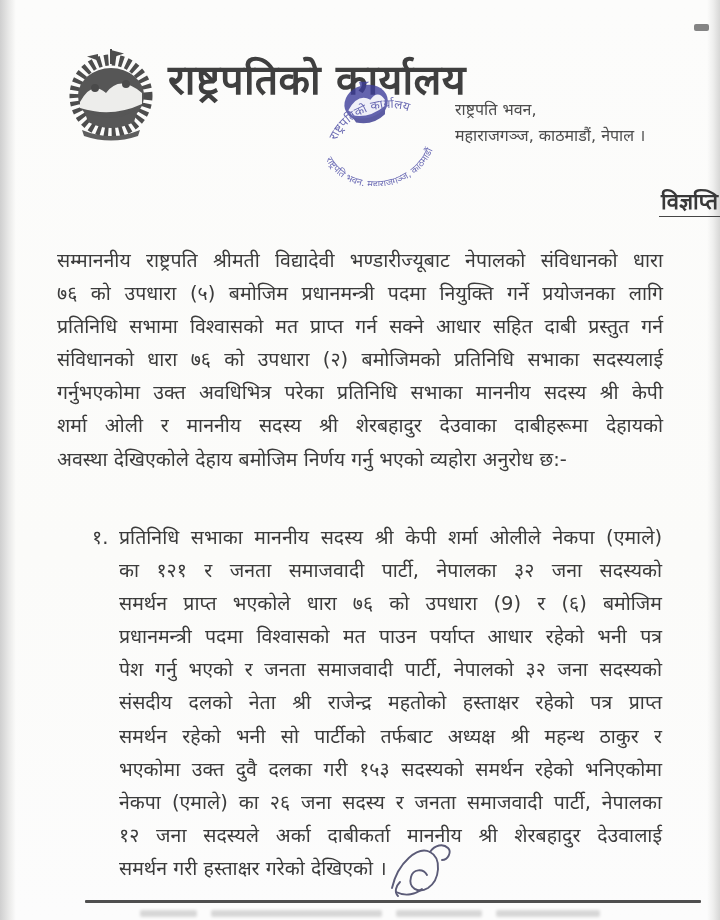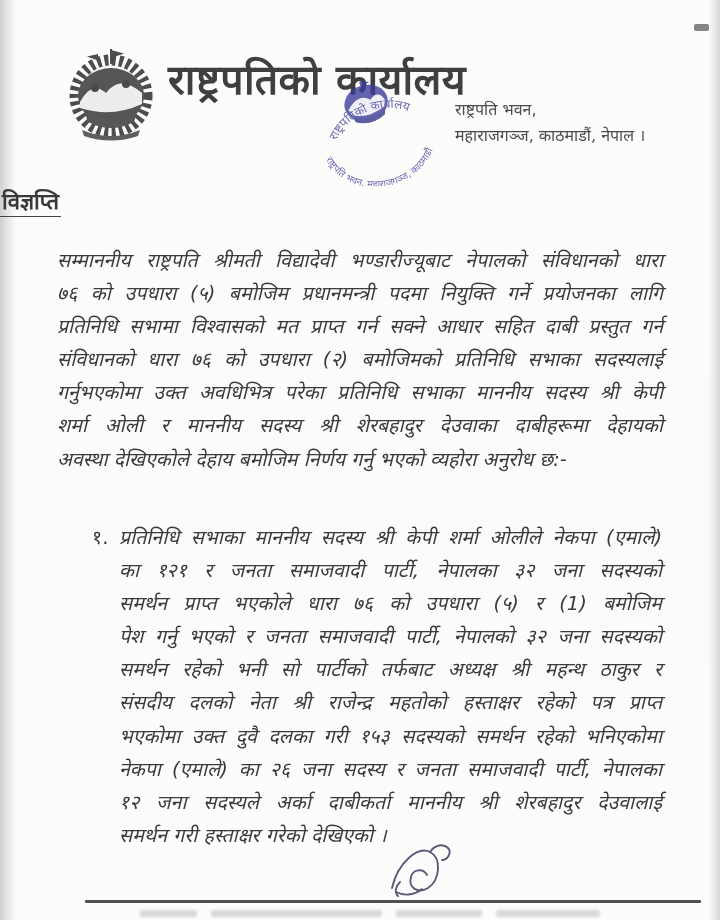--- a/index.html
+++ b/index.html
@@ -14,31 +14,31 @@
     background:linear-gradient(270deg,#d7d7d6 0%,#efefee 55%,rgba(255,255,255,0) 100%);}
   .corner-dash{position:absolute;left:694px;top:24px;width:15px;height:7px;
     background:#6e6e6e;border-radius:2px;opacity:.85;}
 
   .emblem{position:absolute;left:58px;top:46px;width:106px;height:104px;}
   .org-name{position:absolute;left:168px;top:50px;white-space:nowrap;
     font-size:41px;font-weight:600;color:#3f3f3f;letter-spacing:.5px;}
   .seal{position:absolute;left:298px;top:68px;width:150px;height:118px;opacity:.9;}
   .address{position:absolute;left:455px;top:97px;font-size:16px;line-height:26px;color:#4c4c4c;}
 
-  .doc-heading{position:absolute;left:0;top:185px;width:720px;text-align:left;
+  .doc-heading{position:absolute;left:0;top:185px;width:720px;text-align:right;
     font-size:22px;font-weight:600;color:#393939;}
   .doc-heading span{border-bottom:1.6px solid #454545;padding:0 2px 2px 2px;}
 
   .para{position:absolute;left:57px;top:244px;width:606px;
     font-size:19.5px;line-height:33.1px;color:#3b3b3b;}
   .list-block{position:absolute;left:92px;top:521px;width:570px;
     font-size:19.5px;line-height:33.1px;color:#3b3b3b;}
   .list-number{position:absolute;left:0;top:0;width:24px;}
   .list-lines{margin-left:27px;}
-  .jline{text-align:justify;text-align-last:justify;height:33.1px;overflow:visible;font-style:italic;}
+  .jline{text-align:justify;text-align-last:justify;height:33.1px;overflow:visible;}
   .jline.last{text-align:center;text-align-last:left;}
 
   .signature{position:absolute;left:386px;top:838px;width:74px;height:64px;}
   .bottom-rule{position:absolute;left:85px;top:900px;width:616px;height:3px;
     background:#4f4f4f;border-radius:1px;}
   .footer-ghost{position:absolute;left:140px;top:910px;width:460px;height:10px;
     display:flex;gap:14px;filter:blur(1.6px);opacity:.32;}
   .footer-ghost i{display:block;height:7px;background:#8a8a8a;border-radius:2px;}
   .footer-ghost i:nth-child(1){width:60px}.footer-ghost i:nth-child(2){width:180px}
   .footer-ghost i:nth-child(3){width:90px}.footer-ghost i:nth-child(4){width:110px}
@@ -105,24 +105,25 @@
     <div class="jline">गर्नुभएकोमा उक्त अवधिभित्र परेका प्रतिनिधि सभाका माननीय सदस्य श्री केपी</div>
     <div class="jline">शर्मा ओली र माननीय सदस्य श्री शेरबहादुर देउवाका दाबीहरूमा देहायको</div>
     <div class="jline last">अवस्था देखिएकोले देहाय बमोजिम निर्णय गर्नु भएको व्यहोरा अनुरोध छ:-</div>
   </div>
 
   <div class="list-block">
     <div class="list-number">१.</div>
     <div class="list-lines">
       <div class="jline">प्रतिनिधि सभाका माननीय सदस्य श्री केपी शर्मा ओलीले नेकपा (एमाले)</div>
       <div class="jline">का १२१ र जनता समाजवादी पार्टी, नेपालका ३२ जना सदस्यको</div>
-      <div class="jline">समर्थन प्राप्त भएकोले धारा ७६ को उपधारा (५) र (1) बमोजिम</div>
+      <div class="jline">समर्थन प्राप्त भएकोले धारा ७६ को उपधारा (9) र (६) बमोजिम</div>
+      <div class="jline">प्रधानमन्त्री पदमा विश्वासको मत पाउन पर्याप्त आधार रहेको भनी पत्र</div>
       <div class="jline">पेश गर्नु भएको र जनता समाजवादी पार्टी, नेपालको ३२ जना सदस्यको</div>
+      <div class="jline">संसदीय दलको नेता श्री राजेन्द्र महतोको हस्ताक्षर रहेको पत्र प्राप्त</div>
       <div class="jline">समर्थन रहेको भनी सो पार्टीको तर्फबाट अध्यक्ष श्री महन्थ ठाकुर र</div>
-      <div class="jline">संसदीय दलको नेता श्री राजेन्द्र महतोको हस्ताक्षर रहेको पत्र प्राप्त</div>
       <div class="jline">भएकोमा उक्त दुवै दलका गरी १५३ सदस्यको समर्थन रहेको भनिएकोमा</div>
       <div class="jline">नेकपा (एमाले) का २६ जना सदस्य र जनता समाजवादी पार्टी, नेपालका</div>
       <div class="jline">१२ जना सदस्यले अर्का दाबीकर्ता माननीय श्री शेरबहादुर देउवालाई</div>
       <div class="jline last">समर्थन गरी हस्ताक्षर गरेको देखिएको ।</div>
     </div>
   </div>
 
   <svg class="signature" viewBox="0 0 74 64">
     <g fill="none" stroke="#3f3f60" stroke-width="1.9" stroke-linecap="round" opacity="0.85">
       <path d="M6,50 C12,24 32,8 44,14 C56,20 54,42 42,50 C32,56 22,50 25,39 C27,31 37,30 41,37"></path>

